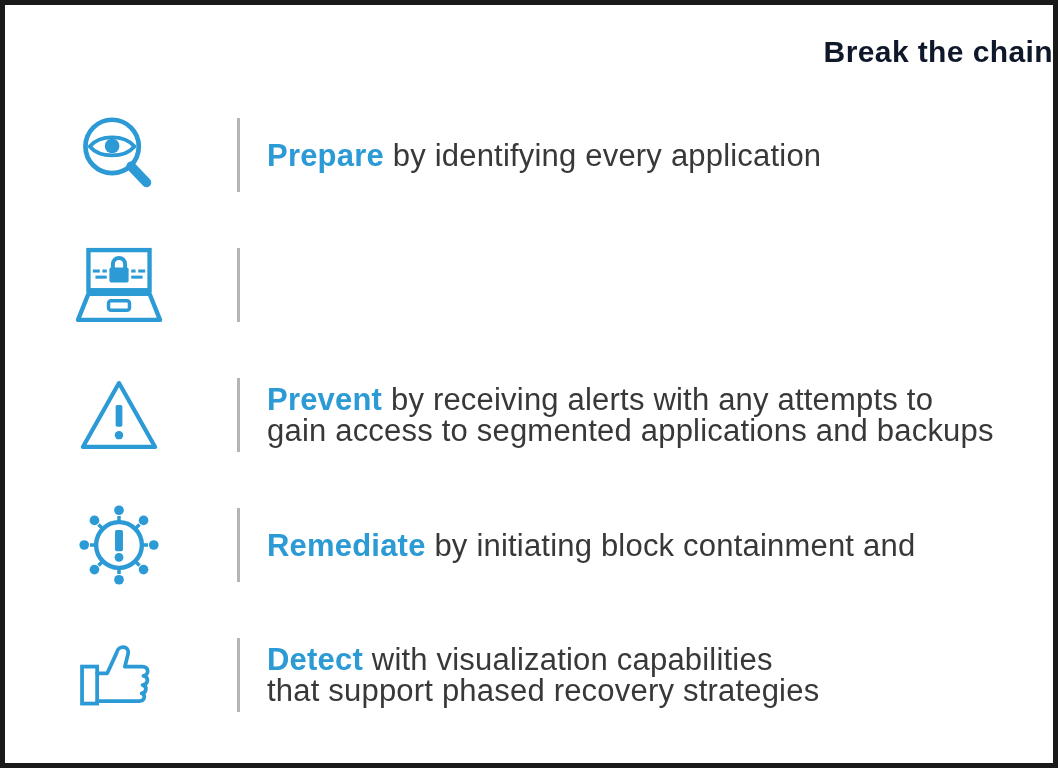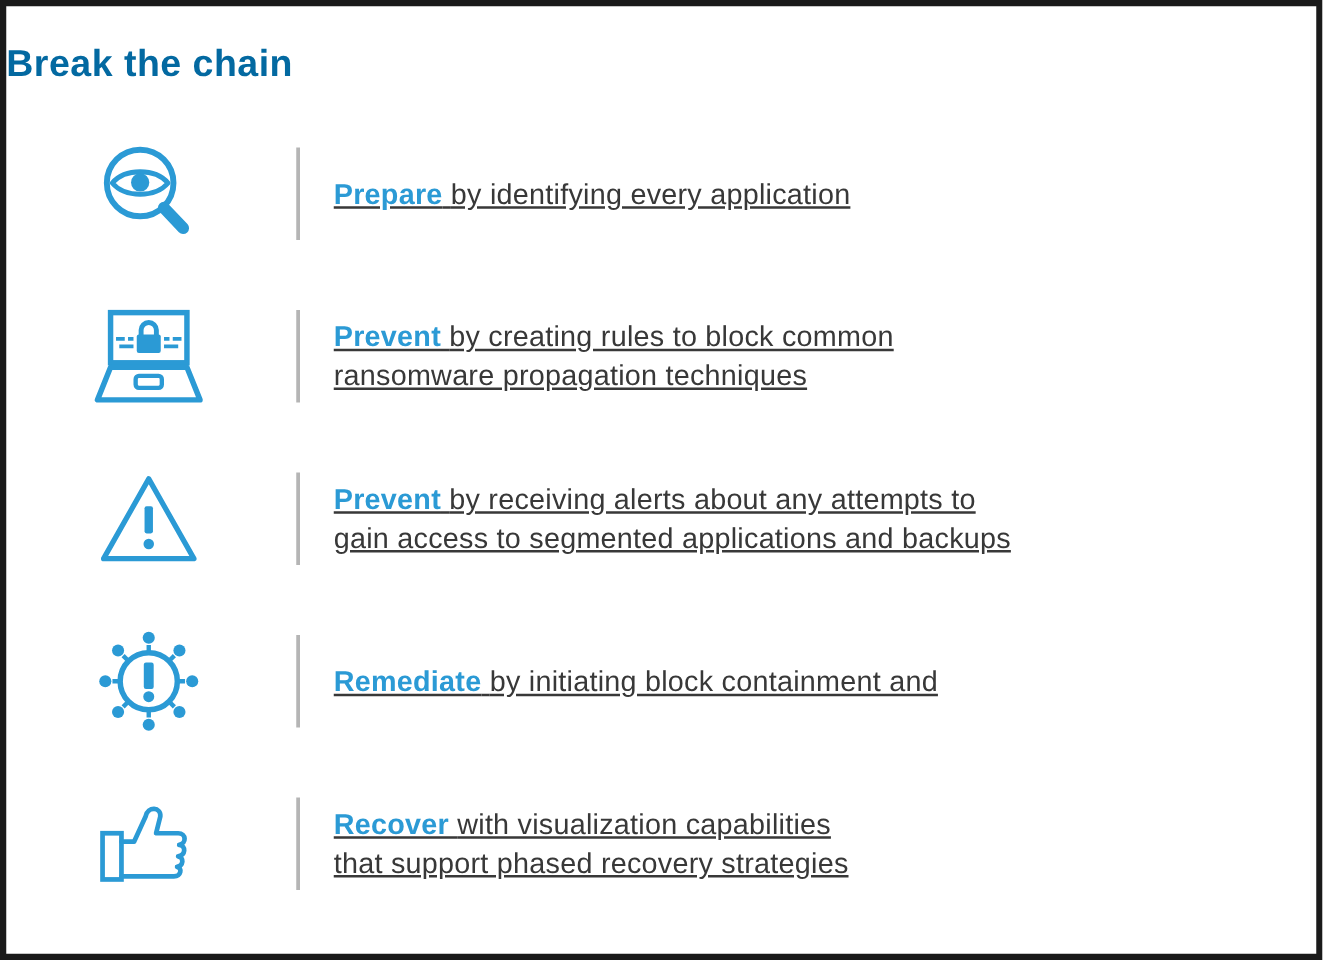--- a/index.html
+++ b/index.html
@@ -15,25 +15,25 @@
     font-family: "Liberation Sans", sans-serif;
   }
   .frame {
     width: 1058px;
     height: 768px;
     background: var(--background);
     border: 5px solid var(--border);
     overflow: hidden;
   }
   .title {
-    text-align: left;
+    text-align: right;
     padding-top: 30px;
     font-size: 30px;
     font-weight: bold;
-    color: #0369a1;
+    color: #0f172a;
     letter-spacing: 0.4px;
     height: 80px;
   }
   .rows { margin-top: 5px; }
   .row {
     display: flex;
     align-items: center;
     height: 130px;
     padding-left: 58px;
   }
@@ -47,25 +47,24 @@
   }
   .divider {
     width: 3px;
     height: 74px;
     background: var(--divider);
     margin-left: 62px;
     margin-right: 27px;
     flex: 0 0 auto;
   }
   .text {
-    font-size: 23px;
+    font-size: 31px;
     line-height: 31px;
     color: var(--text);
     letter-spacing: 0.2px;
-    text-decoration: underline;
   }
   .kw {
     color: var(--accent);
     font-weight: bold;
   }
   svg { display: block; }
 </style>
 </head>
 <body>
 
@@ -100,39 +99,34 @@
           <line x1="36" y1="30" x2="41" y2="30" stroke="currentColor" stroke-width="3.5"></line>
           <line x1="28" y1="37" x2="41" y2="37" stroke="currentColor" stroke-width="3.5"></line>
           <line x1="69" y1="30" x2="74" y2="30" stroke="currentColor" stroke-width="3.5"></line>
           <line x1="77" y1="30" x2="85" y2="30" stroke="currentColor" stroke-width="3.5"></line>
           <line x1="69" y1="37" x2="82" y2="37" stroke="currentColor" stroke-width="3.5"></line>
           <path d="M8 86 L102 86 L90 56 L20 56 Z" stroke="currentColor" stroke-width="5" stroke-linejoin="round"></path>
           <rect x="43" y="64" width="24" height="11" rx="3" stroke="currentColor" stroke-width="4"></rect>
         </svg>
       </div>
       <div class="divider"></div>
-      <div class="text">
-        <span class="kw">Prevent</span>
-        <span>by creating rules to block common</span><br>
-        <span>ransomware propagation techniques</span>
-      </div>
     </div>
 
     <div class="row">
       <div class="icon-cell">
         <svg width="84" height="78" viewBox="0 0 100 92" fill="none">
           <path d="M50 8 L93 84 L7 84 Z" stroke="currentColor" stroke-width="5" stroke-linejoin="round"></path>
           <rect x="46" y="34" width="8" height="26" rx="2" fill="currentColor"></rect>
           <circle cx="50" cy="70" r="5" fill="currentColor"></circle>
         </svg>
       </div>
       <div class="divider"></div>
       <div class="text">
         <span class="kw">Prevent</span>
-        <span>by receiving alerts about any attempts to</span><br>
+        <span>by receiving alerts with any attempts to</span><br>
         <span>gain access to segmented applications and backups</span>
       </div>
     </div>
 
     <div class="row">
       <div class="icon-cell">
         <svg width="88" height="88" viewBox="0 0 100 100" fill="none">
           <circle cx="50" cy="50" r="26" stroke="currentColor" stroke-width="5"></circle>
           <g stroke="currentColor" stroke-width="4">
             <line x1="76" y1="50" x2="83" y2="50"></line>
@@ -167,20 +161,20 @@
 
     <div class="row">
       <div class="icon-cell">
         <svg width="84" height="78" viewBox="0 0 100 92" fill="none">
           <rect x="6" y="36" width="18" height="44" stroke="currentColor" stroke-width="4.5"></rect>
           <path d="M24 44 L36 44 L47 20 C49 10 62 11 61 20 L57 36 L78 36 C86 36 86 46 79 47 C86 48 85 57 78 58 C84 59 83 67 77 68 C82 69 81 77 74 77 L24 77" stroke="currentColor" stroke-width="4.5" stroke-linejoin="round" stroke-linecap="round"></path>
         </svg>
       </div>
       <div class="divider"></div>
       <div class="text">
-        <span class="kw">Recover</span>
+        <span class="kw">Detect</span>
         <span>with visualization capabilities</span><br>
         <span>that support phased recovery strategies</span>
       </div>
     </div>
 
   </div>
 </div>
 
 </body></html>

